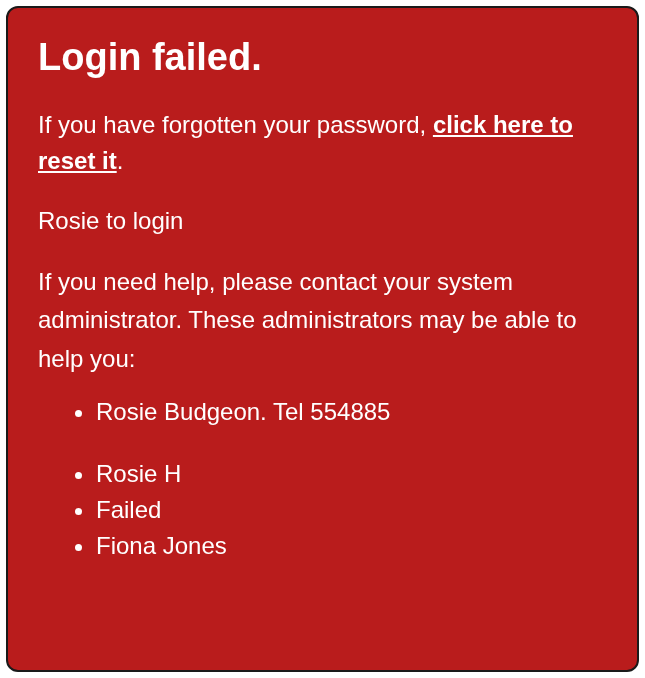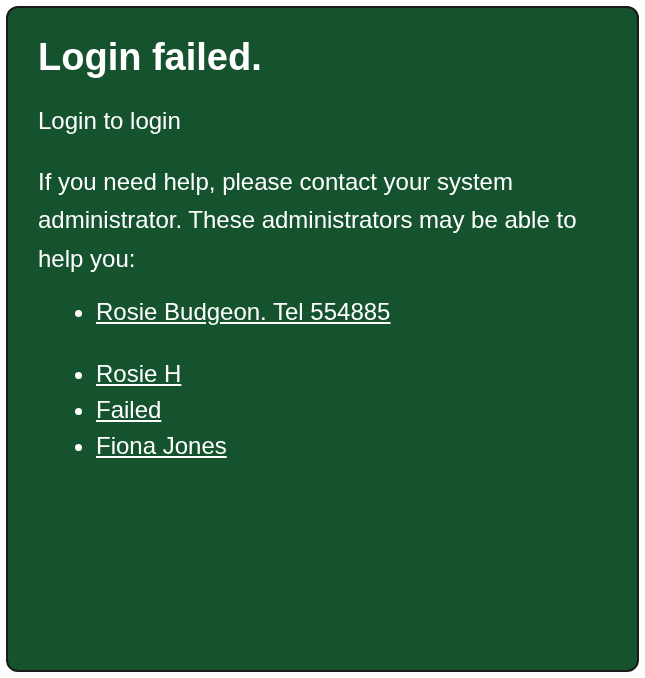--- a/index.html
+++ b/index.html
@@ -6,21 +6,21 @@
       margin: 0;
       padding: 0;
       box-sizing: border-box;
     }
     body {
       font-family: Arial, Helvetica, sans-serif;
       background: #fff;
       padding: 6px;
     }
     .error-panel {
-      background: #14532d;
+      background: #b91c1c;
       color: #fff;
       border: 2px solid #1a1a1a;
       border-radius: 12px;
       padding: 28px 30px 34px 30px;
       width: 633px;
       min-height: 666px;
     }
     .error-heading {
       font-size: 38px;
       font-weight: bold;
@@ -42,37 +42,39 @@
     }
     .help-text {
       font-size: 24px;
       line-height: 1.6;
       margin-bottom: 16px;
     }
     .admin-list {
       list-style: disc;
       padding-left: 58px;
       font-size: 24px;
-      text-decoration: underline;
     }
     .admin-list li {
       line-height: 1.5;
     }
     .admin-list li.gap-after {
       margin-bottom: 26px;
     }
   </style>
 </head>
 <body>
 
 <div class="error-panel">
   <h1 class="error-heading">Login failed.</h1>
 
+  <p class="forgot-line">
+    <span>If you have forgotten your password, </span><a href="#">click here to reset it</a><span>.</span>
+  </p>
 
-  <p class="fail-msg">Login to login</p>
+  <p class="fail-msg">Rosie to login</p>
 
   <p class="help-text">If you need help, please contact your system administrator. These administrators may be able to help you:</p>
 
   <ul class="admin-list">
     <li class="gap-after">Rosie Budgeon. Tel 554885</li>
     <li>Rosie H</li>
     <li>Failed</li>
     <li>Fiona Jones</li>
   </ul>
 </div>

